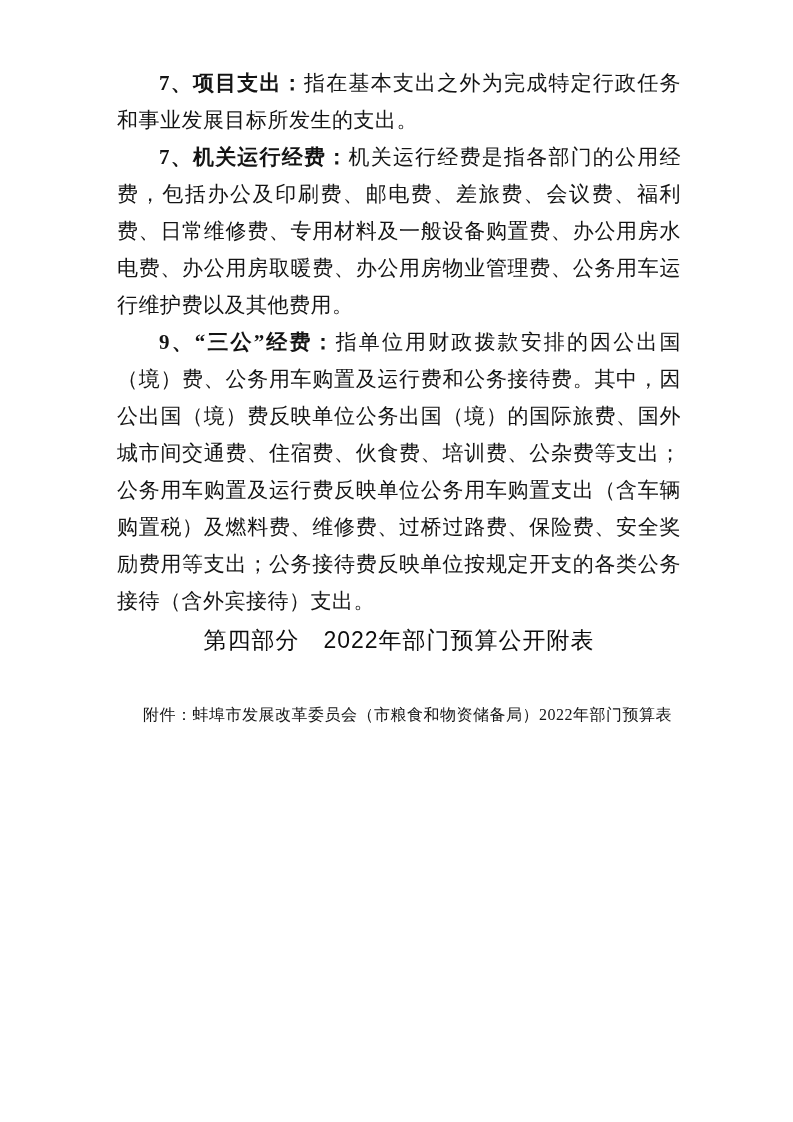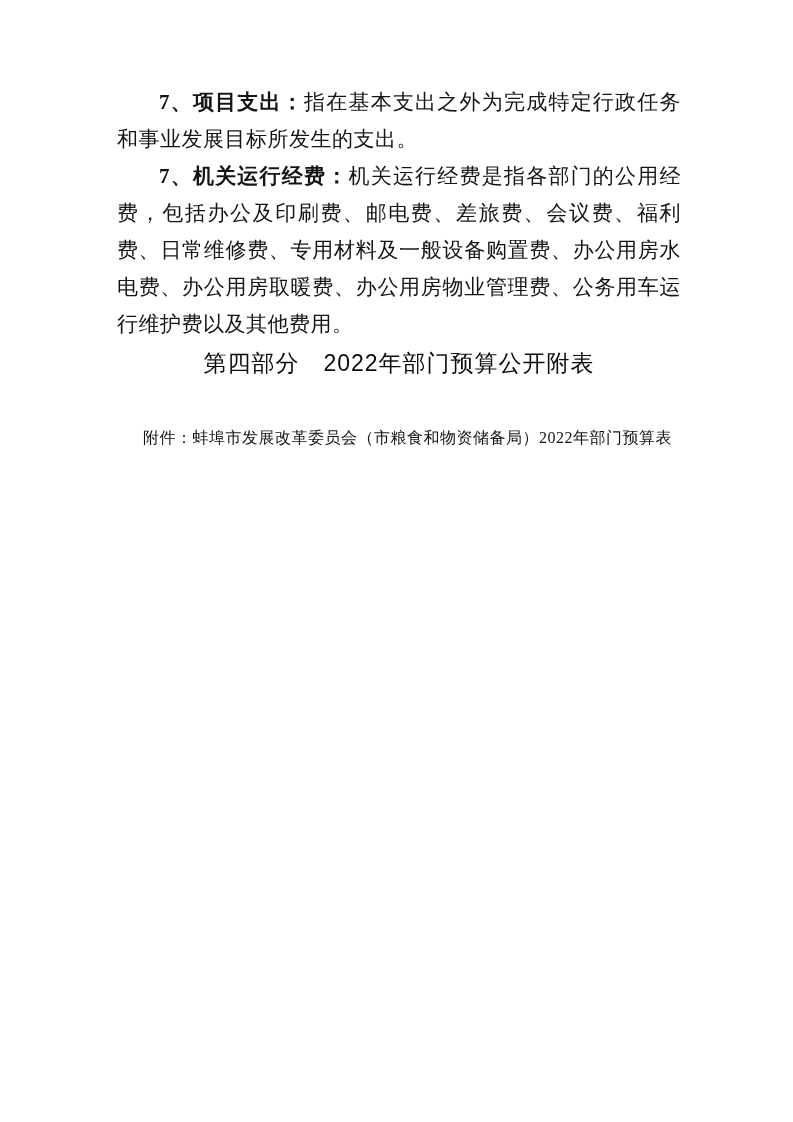--- a/index.html
+++ b/index.html
@@ -13,21 +13,21 @@
     width: 793px;
     height: 1122px;
     margin: 0 auto;
     background: #ffffff;
     overflow: hidden;
     font-family: "Liberation Serif", "DejaVu Serif", serif;
     color: #141414;
   }
 
   .content {
-    padding: 84px 112px 0 117px; 
+    padding: 65px 112px 0 117px; 
   }
 
   .para {
     font-size: 21px;
     line-height: 37px;
     text-align: justify;
     text-justify: inter-ideograph;
     text-indent: 42px;           
     letter-spacing: 0.5px;
   }
@@ -59,19 +59,20 @@
 </head>
 <body>
 
 <div class="page">
   <div class="content">
 
     <p class="para"><span class="lead">7、项目支出：</span><span>指在基本支出之外为完成特定行政任务和事业发展目标所发生的支出。</span></p>
 
     <p class="para"><span class="lead">7、机关运行经费：</span><span>机关运行经费是指各部门的公用经费，包括办公及印刷费、邮电费、差旅费、会议费、福利费、日常维修费、专用材料及一般设备购置费、办公用房水电费、办公用房取暖费、办公用房物业管理费、公务用车运行维护费以及其他费用。</span></p>
 
+    <p class="para"><span class="lead">9、“三公”经费：</span><span>指单位用财政拨款安排的因公出国（境）费、公务用车购置及运行费和公务接待费。其中，因公出国（境）费反映单位公务出国（境）的国际旅费、国外城市间交通费、住宿费、伙食费、培训费、公杂费等支出；公务用车购置及运行费反映单位公务用车购置支出（含车辆购置税）及燃料费、维修费、过桥过路费、保险费、安全奖励费用等支出；公务接待费反映单位按规定开支的各类公务接待（含外宾接待）支出。</span></p>
 
     <h2 class="section-heading">第四部分　2022年部门预算公开附表</h2>
 
     <p class="attachment">附件：蚌埠市发展改革委员会（市粮食和物资储备局）2022年部门预算表</p>
 
   </div>
 </div>
 
 </body></html>

